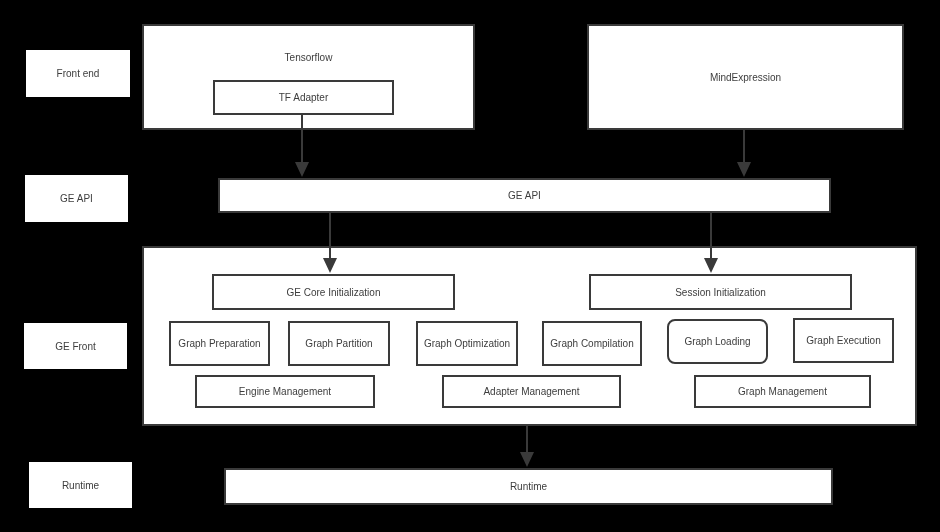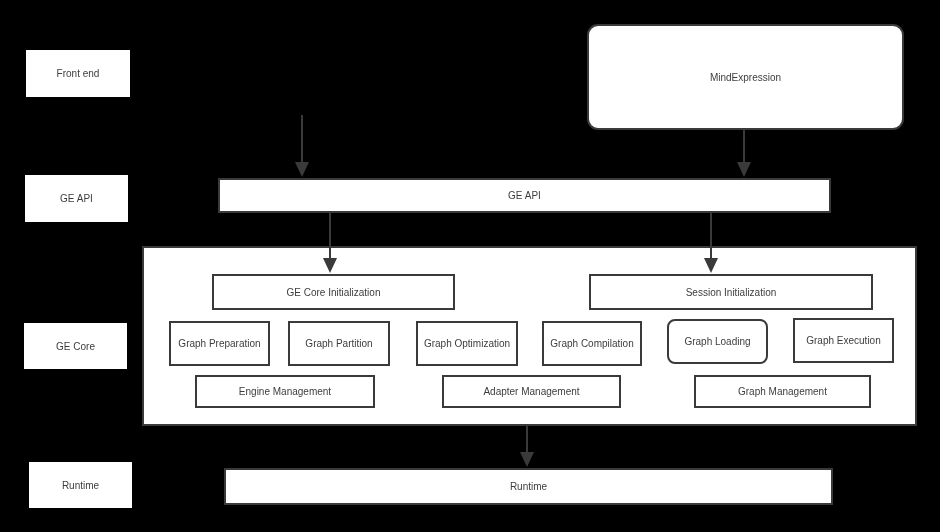--- a/index.html
+++ b/index.html
@@ -76,32 +76,36 @@
     border-top: 15px solid var(--arrow, #3a3a3a);
   }
 </style>
 </head>
 <body>
 
 <div class="canvas">
 
   <div class="label-box" style="left:26px; top:50px; width:104px; height:47px;">Front end</div>
   <div class="label-box" style="left:25px; top:175px; width:103px; height:47px;">GE API</div>
-  <div class="label-box" style="left:24px; top:323px; width:103px; height:46px;">GE Core</div>
+  <div class="label-box" style="left:24px; top:323px; width:103px; height:46px;">GE Front</div>
   <div class="label-box" style="left:29px; top:462px; width:103px; height:46px;">Runtime</div>
 
+  <div class="container-box" style="left:142px; top:24px; width:333px; height:106px;">
+    <div class="container-title">Tensorflow</div>
+    <div class="box" style="left:69px; top:54px; width:181px; height:35px;">TF Adapter</div>
+  </div>
 
-  <div class="box" style="left:587px; top:24px; width:317px; height:106px;border-radius:11px;">MindExpression</div>
+  <div class="box" style="left:587px; top:24px; width:317px; height:106px;">MindExpression</div>
 
   <div class="box" style="left:218px; top:178px; width:613px; height:35px;">GE API</div>
 
   <div class="container-box" style="left:142px; top:246px; width:775px; height:180px;padding-left:42px;">
 
     <div class="box" style="left:68px; top:26px; width:243px; height:36px;">GE Core Initialization</div>
-    <div class="box" style="left:445px; top:26px; width:284px; height:36px;">Session Initialization</div>
+    <div class="box" style="left:445px; top:26px; width:263px; height:36px;">Session Initialization</div>
 
     <div class="box" style="left:25px; top:73px; width:101px; height:45px;">Graph Preparation</div>
     <div class="box" style="left:144px; top:73px; width:102px; height:45px;">Graph Partition</div>
     <div class="box" style="left:272px; top:73px; width:102px; height:45px;">Graph Optimization</div>
     <div class="box" style="left:398px; top:73px; width:100px; height:45px;">Graph Compilation</div>
     <div class="box" style="left:523px; top:71px; width:101px; height:45px;border-radius:8px;">Graph Loading</div>
     <div class="box" style="left:649px; top:70px; width:101px; height:45px;">Graph Execution</div>
 
     <div class="box" style="left:51px; top:127px; width:180px; height:33px;">Engine Management</div>
     <div class="box" style="left:298px; top:127px; width:179px; height:33px;">Adapter Management</div>

